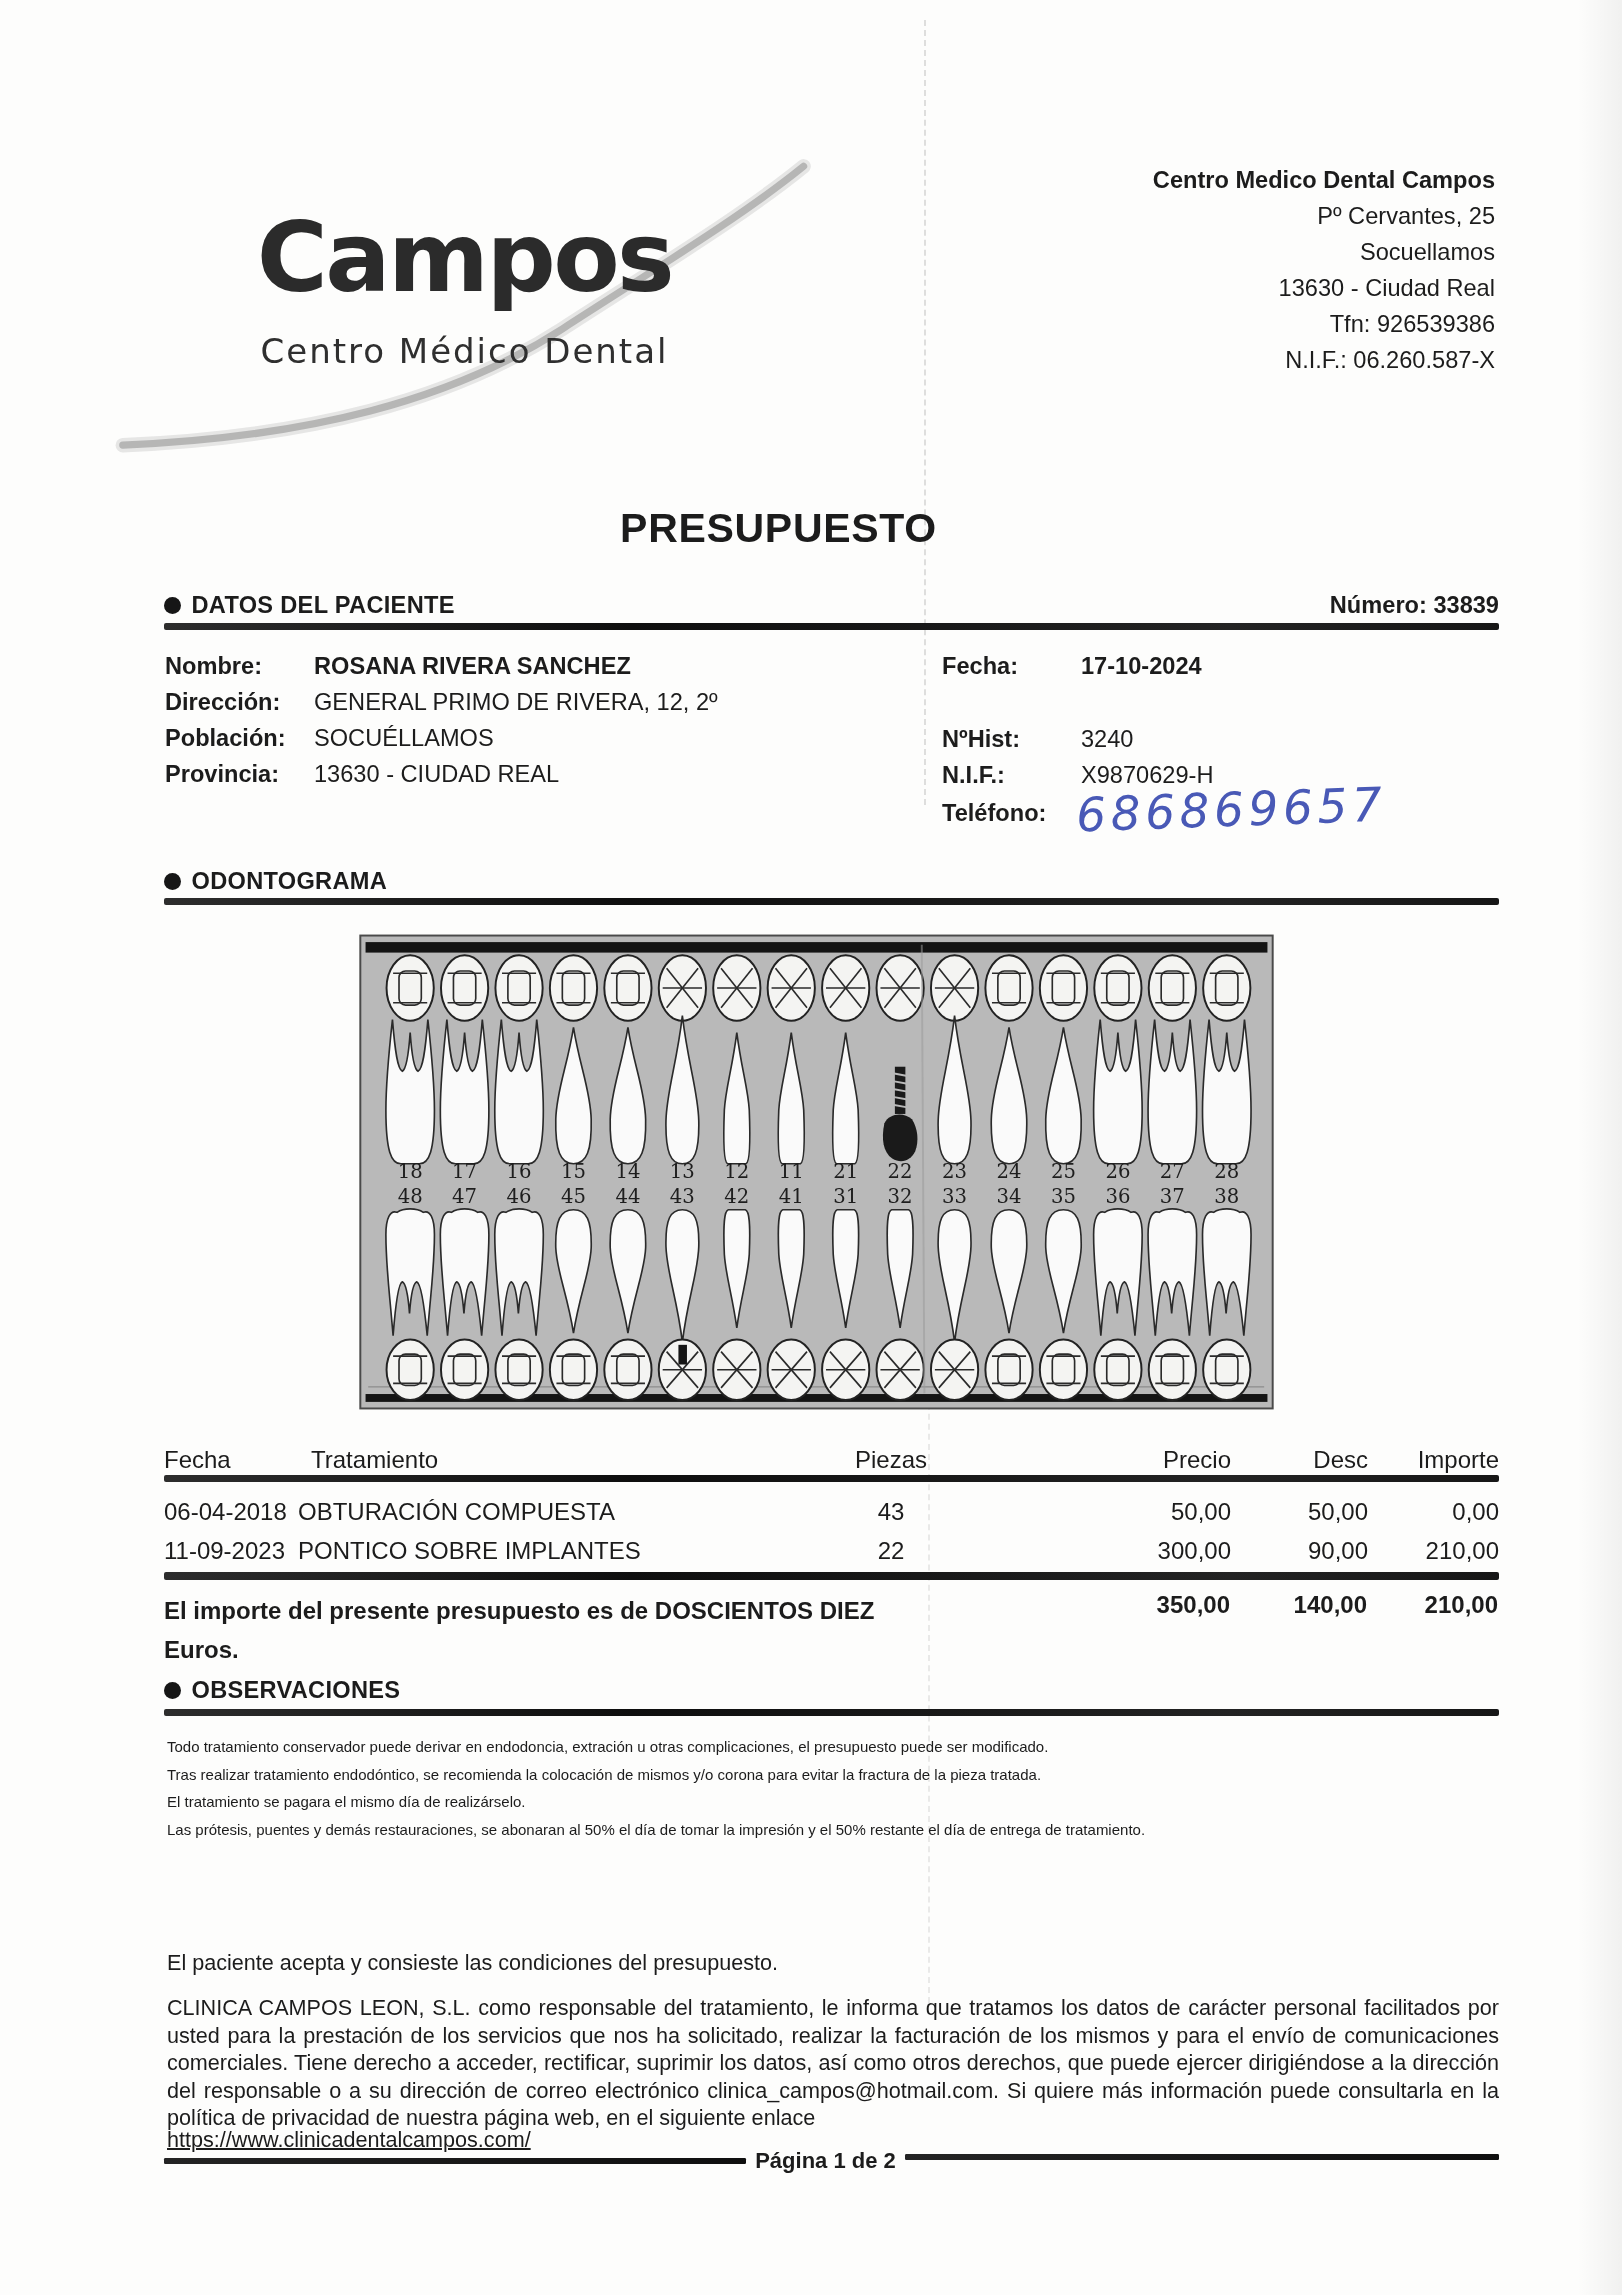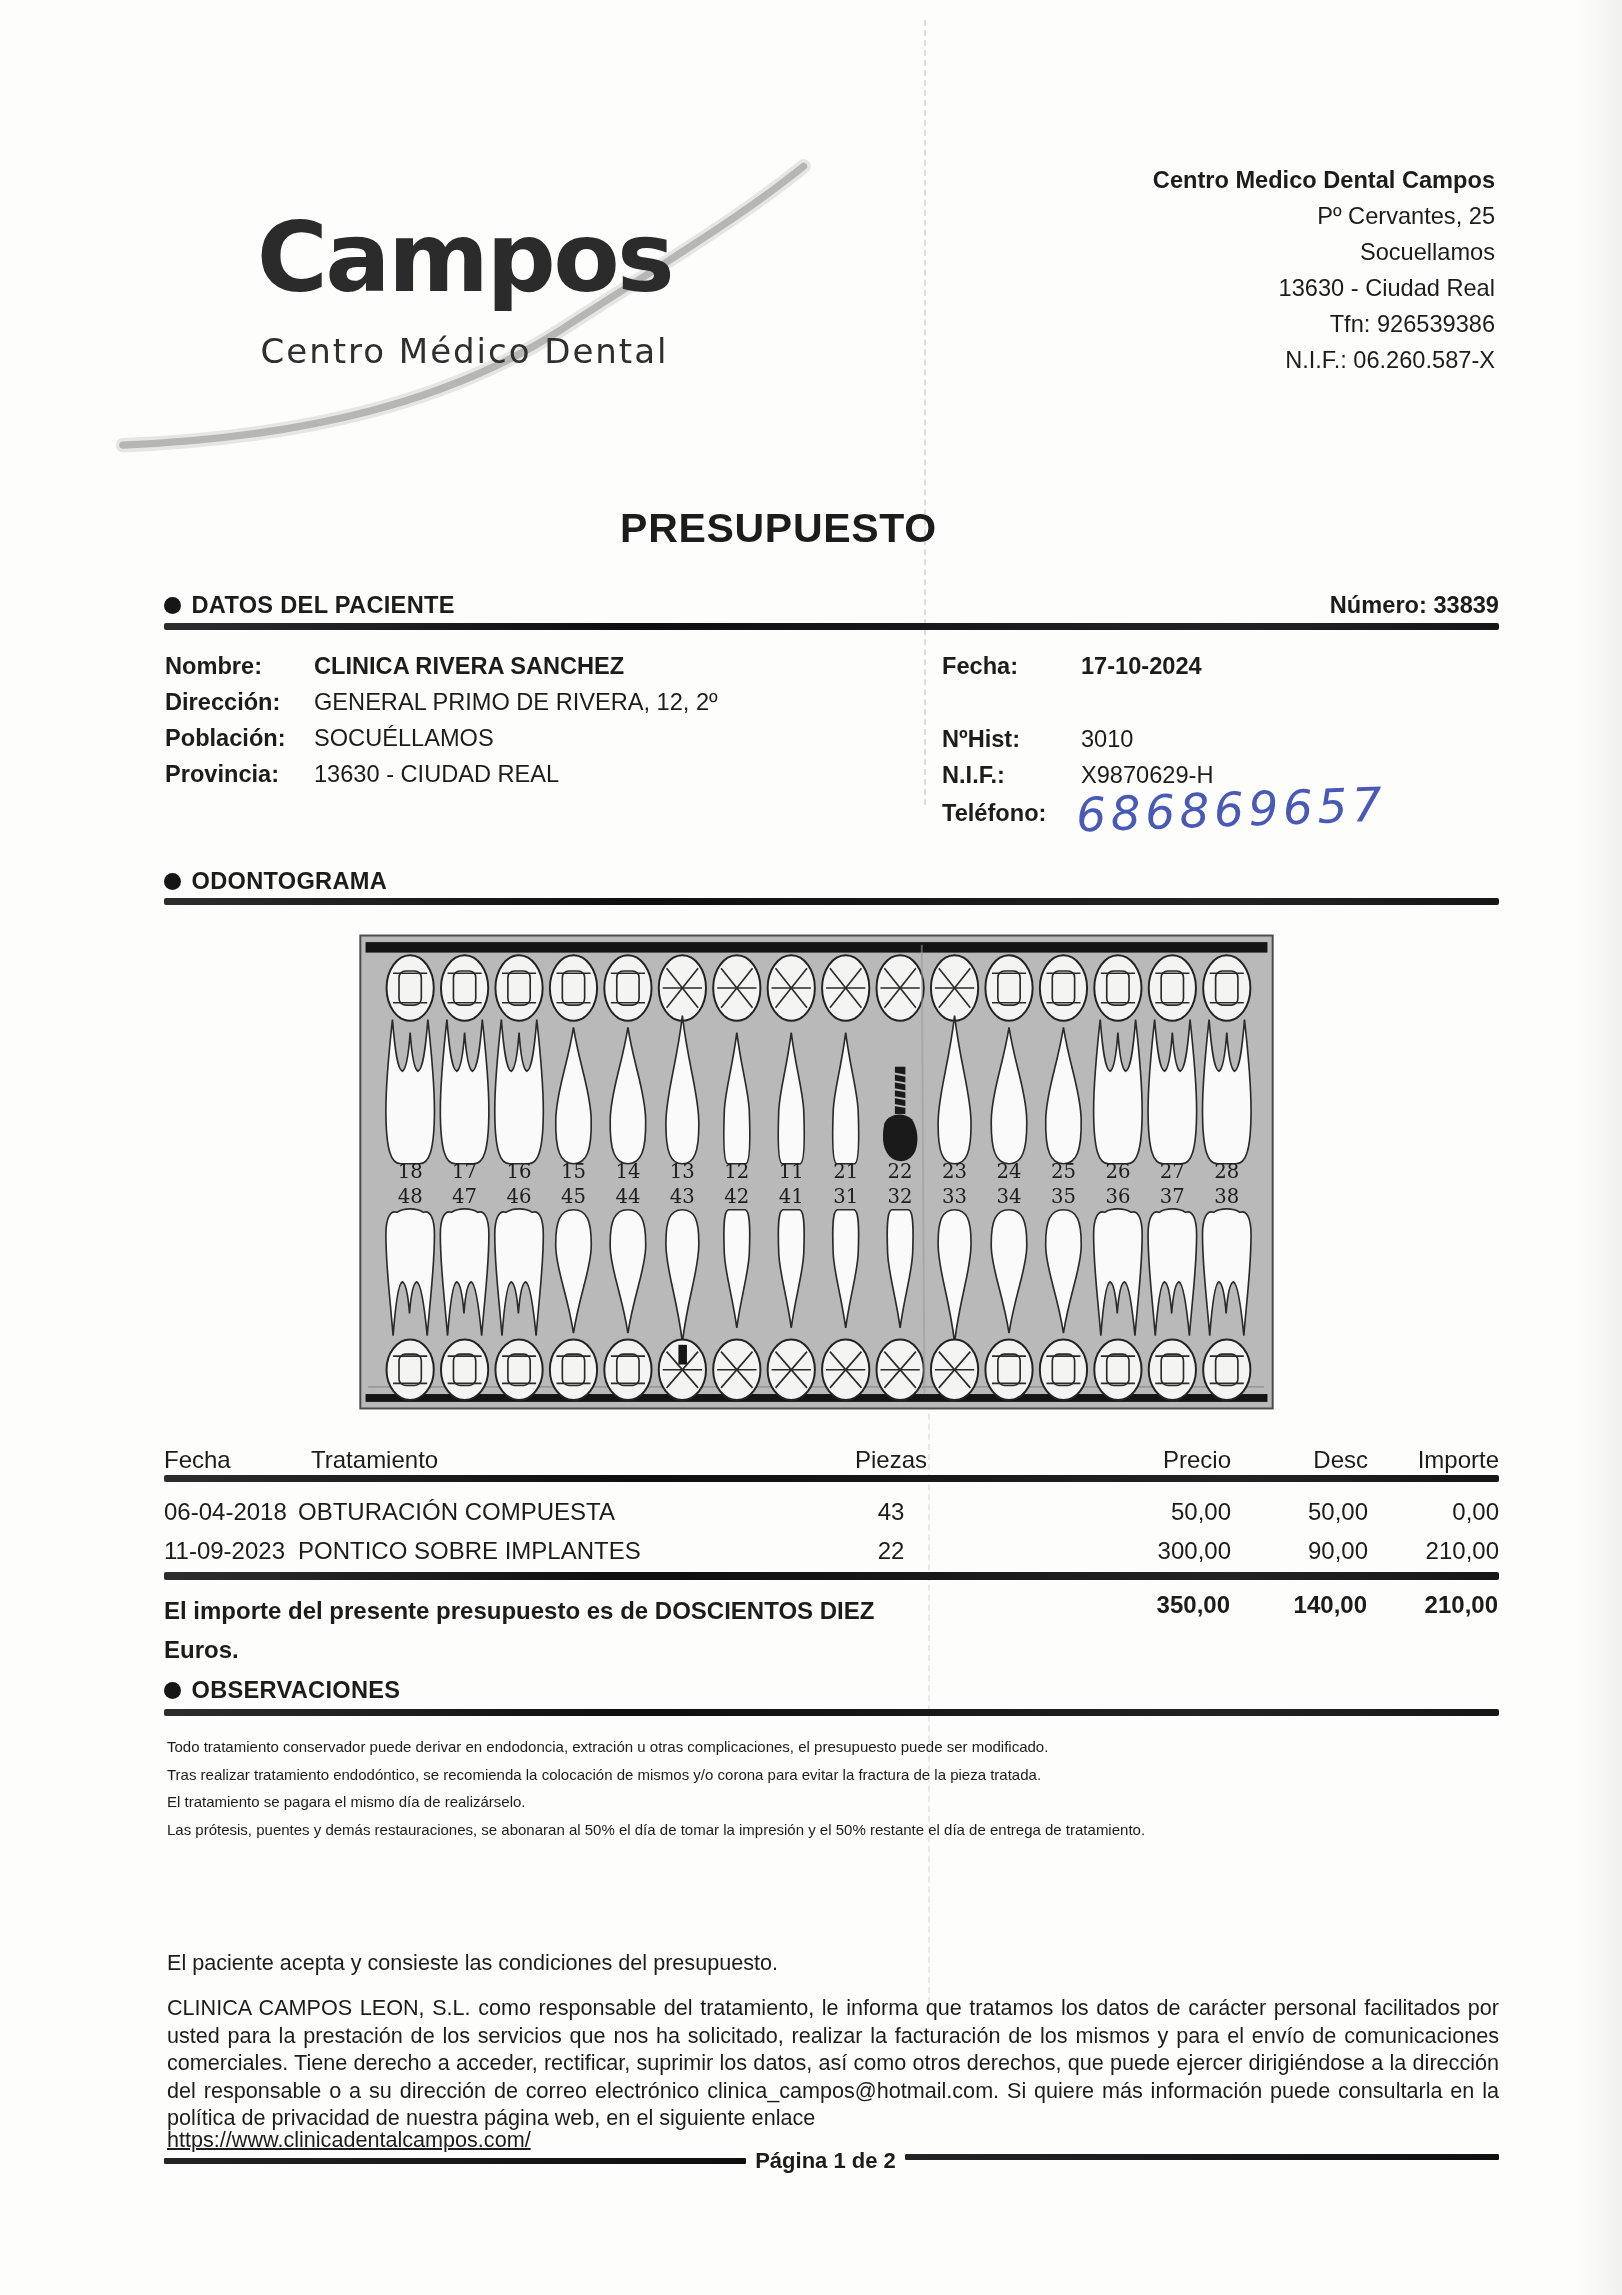--- a/index.html
+++ b/index.html
@@ -94,21 +94,21 @@
   <div class="sec" style="top:592px;">
     <span class="bullet"></span>
     <span class="sec-title">DATOS DEL PACIENTE</span>
     <span class="sec-number">Número: 33839</span>
   </div>
   <div class="rule" style="top:623px;"></div>
 
   <div class="pat-left">
     <div class="prow" style="top:0;">
       <span class="lab">Nombre:</span>
-      <span class="val-b">CLINICA RIVERA SANCHEZ</span>
+      <span class="val-b">ROSANA RIVERA SANCHEZ</span>
     </div>
     <div class="prow" style="top:36px;">
       <span class="lab">Dirección:</span>
       <span>GENERAL PRIMO DE RIVERA, 12, 2º</span>
     </div>
     <div class="prow" style="top:72px;">
       <span class="lab">Población:</span>
       <span>SOCUÉLLAMOS</span>
     </div>
     <div class="prow" style="top:108px;">
@@ -117,21 +117,21 @@
     </div>
   </div>
 
   <div class="pat-right">
     <div class="prow" style="top:0;">
       <span class="lab">Fecha:</span>
       <span class="val-b">17-10-2024</span>
     </div>
     <div class="prow" style="top:73px;">
       <span class="lab">NºHist:</span>
-      <span>3010</span>
+      <span>3240</span>
     </div>
     <div class="prow" style="top:109px;">
       <span class="lab">N.I.F.:</span>
       <span>X9870629-H</span>
     </div>
     <div class="prow" style="top:147px;">
       <span class="lab">Teléfono:</span>
       <span class="handwriting">686869657</span>
     </div>
   </div>

